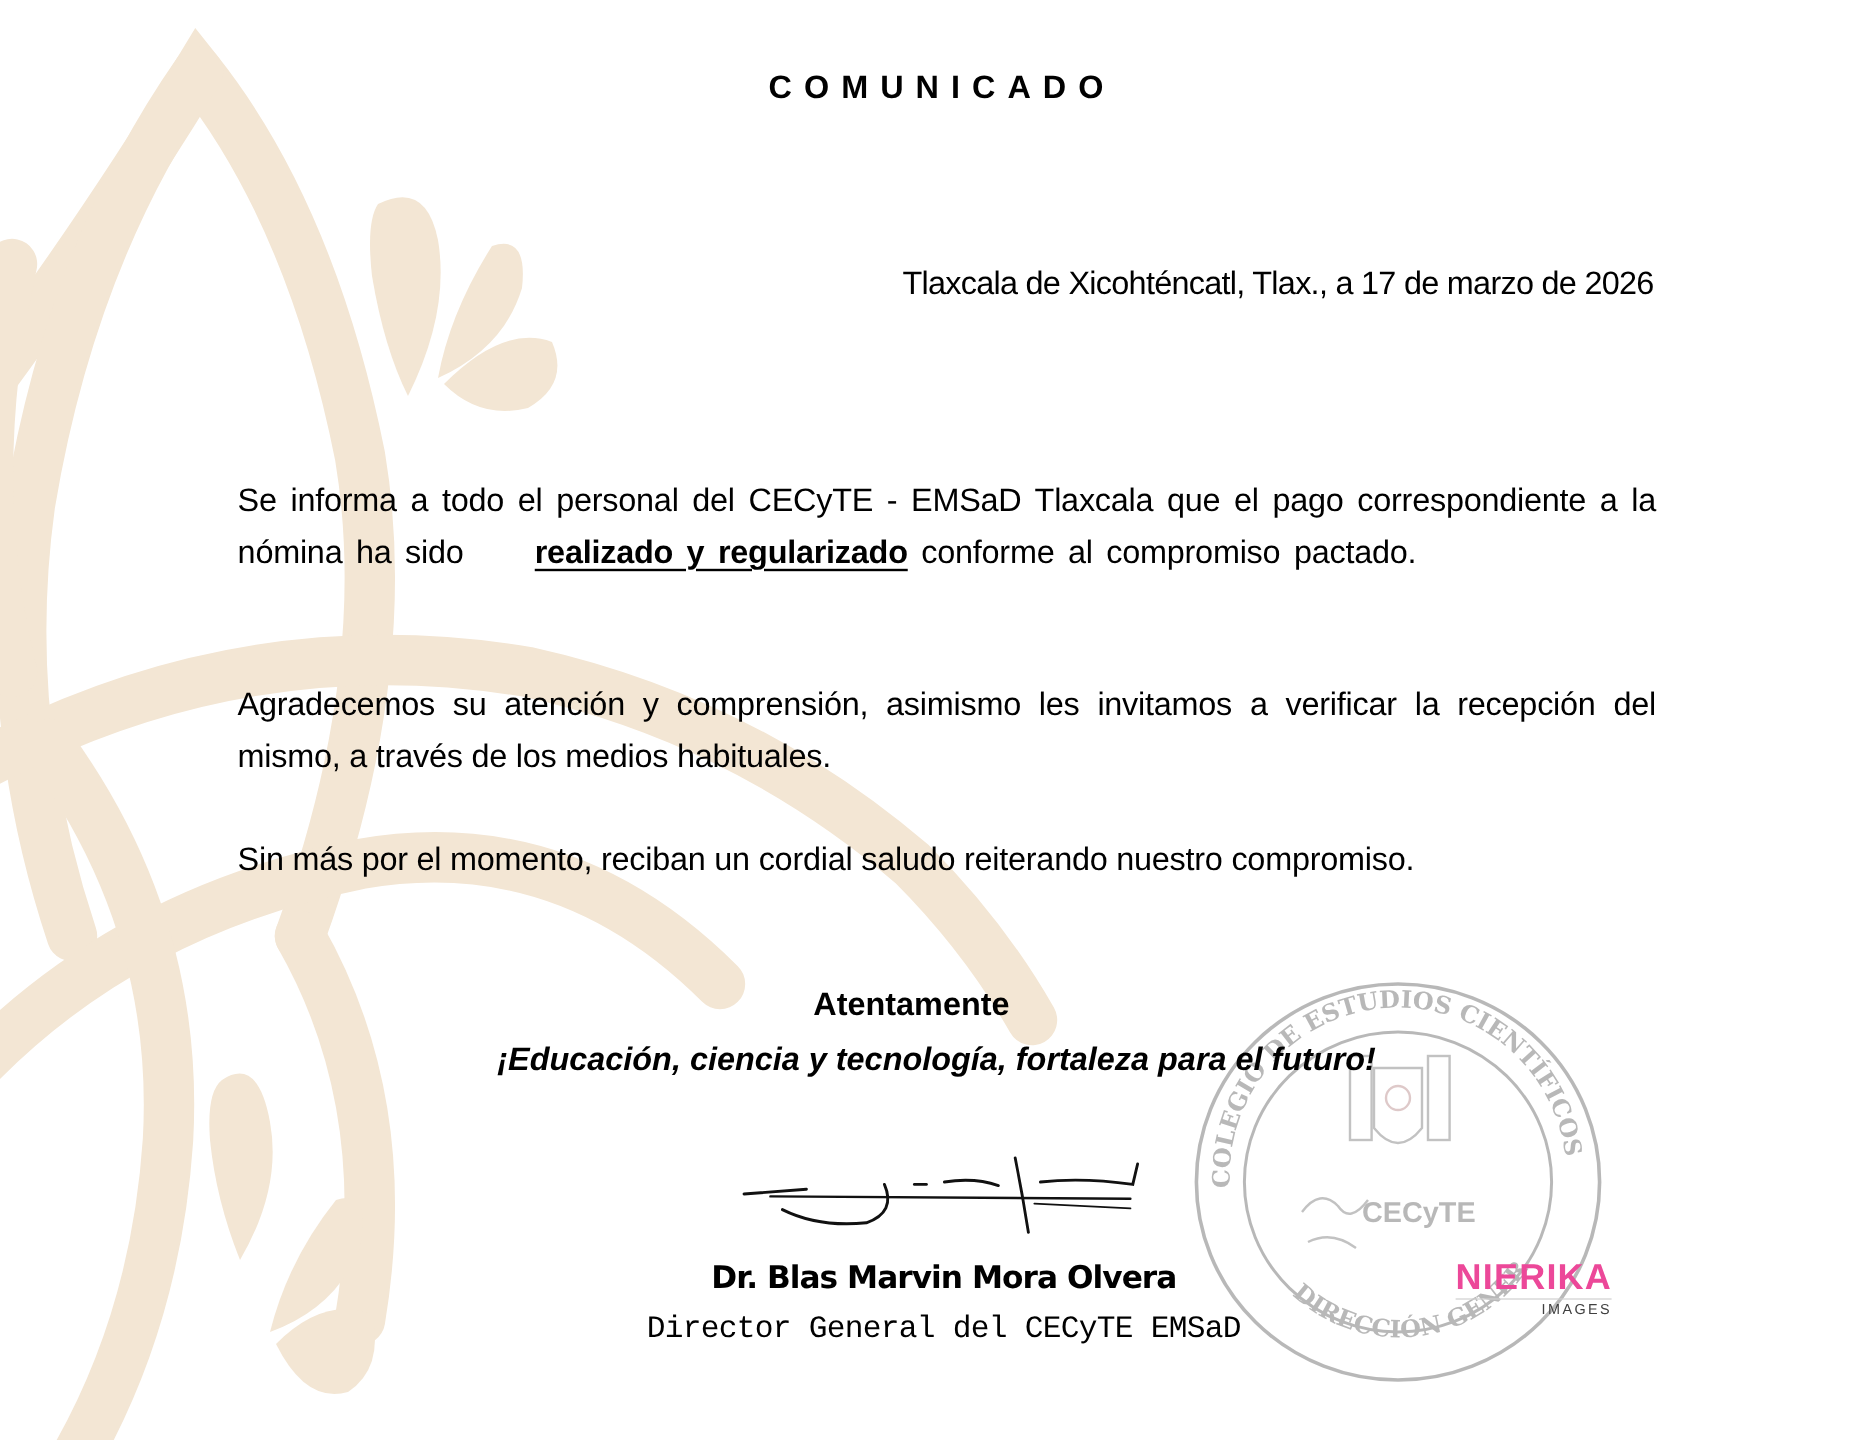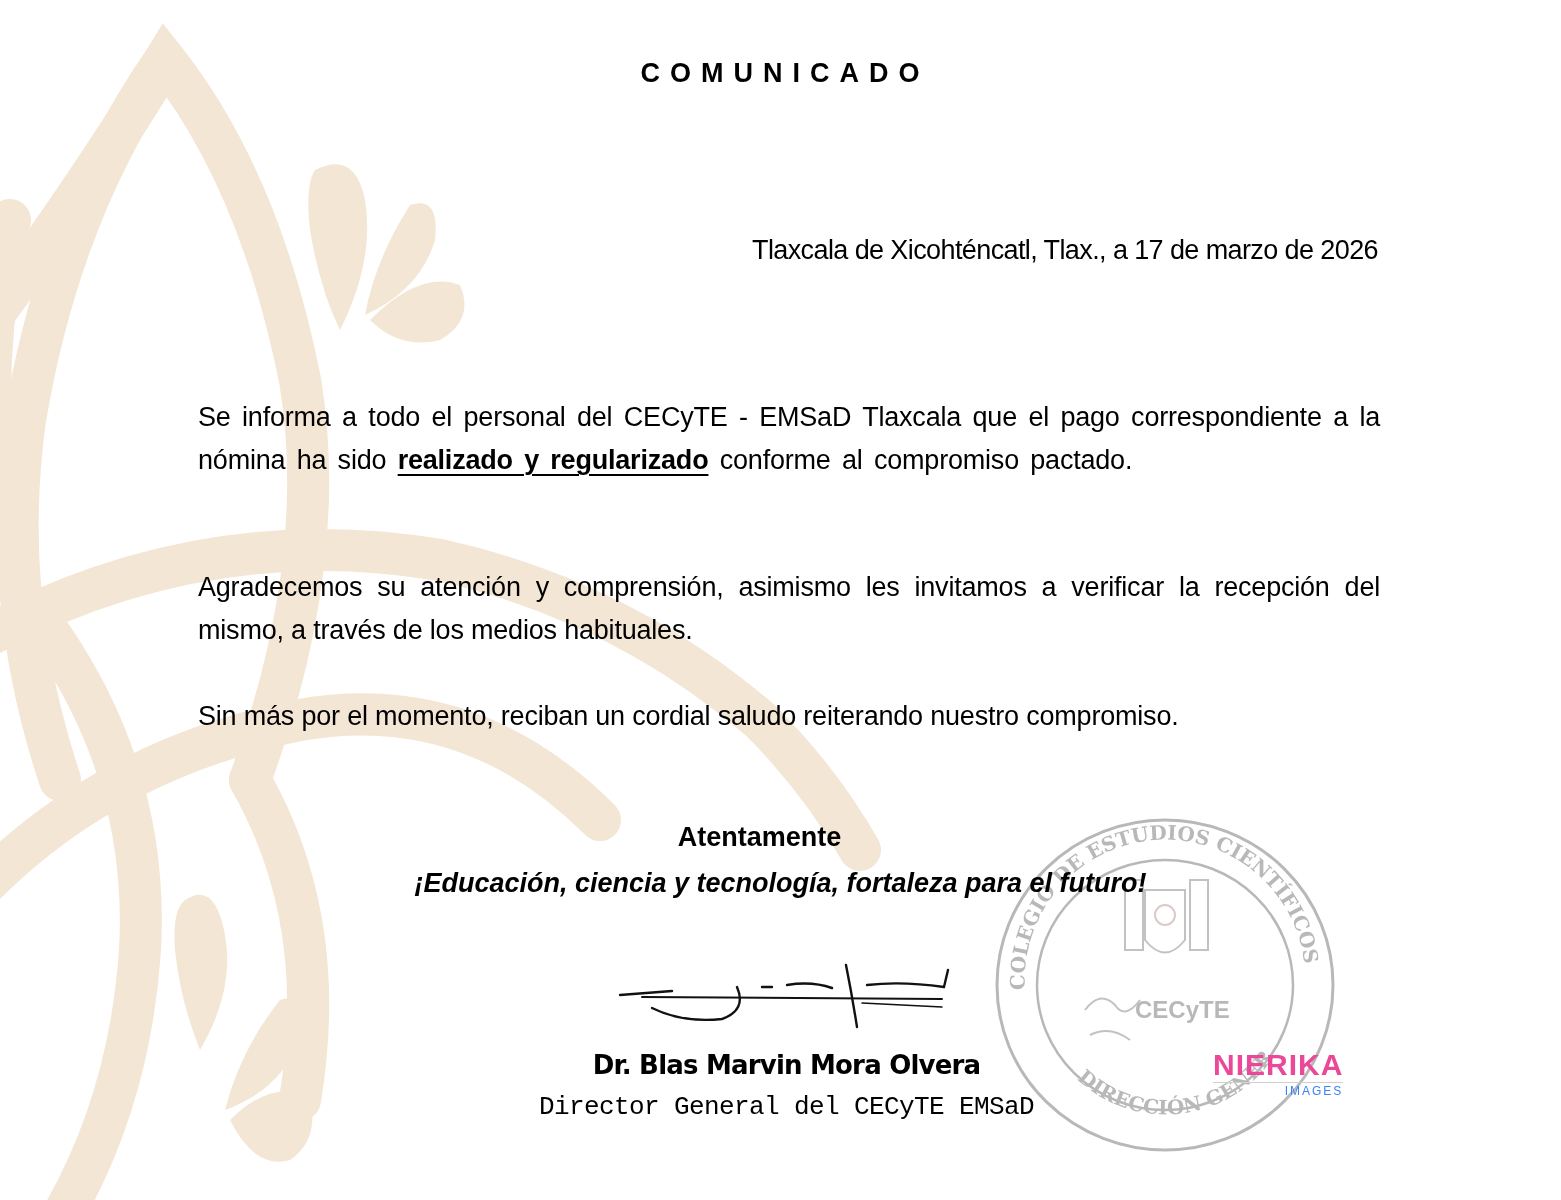--- a/index.html
+++ b/index.html
@@ -8,39 +8,39 @@
     background: #ffffff; color: #000;
     font-family: "Liberation Sans", sans-serif;
   }
   .watermark { position: absolute; left: 0; top: 0; width: 1561px; height: 1200px; z-index: 0; }
   .content { position: absolute; inset: 0; z-index: 2; }
   .title {
     position: absolute; top: 58px; left: 0; width: 1550px; text-align: center;
     font-weight: bold; font-size: 27px; letter-spacing: 10px; padding-left: 20px; box-sizing: border-box;
   }
   .dateline {
-    position: absolute; top: 235px; right: 183px; font-size: 27px; letter-spacing: -0.6px;
+    position: absolute; top: 221px; right: 183px; font-size: 27px; letter-spacing: -0.6px;
   }
   .para {
     position: absolute; left: 198px; width: 1182px; font-size: 27px; line-height: 43px;
     text-align: justify; text-align-last: left; letter-spacing: -0.2px;
   }
   .p1 { top: 396px; word-spacing: 4px; }
   .p2 { top: 566px; }
   .p3 { top: 695px; }
-  .underline-bold { font-weight: bold; text-decoration: underline; text-decoration-thickness: 2px; text-underline-offset: 5px; }
+  .underline-bold { font-weight: bold; text-decoration: underline; text-decoration-thickness: 2px; text-underline-offset: 5px; margin-left: 48px; }
   .closing { position: absolute; top: 822px; left: 0; width: 1507px; text-align: center; font-size: 27px; font-weight: bold; padding-left: 12px; box-sizing: border-box; }
   .motto { position: absolute; top: 868px; left: 0; width: 1561px; text-align: center; font-size: 27px; font-weight: bold; font-style: italic; padding-left: 0px; box-sizing: border-box; }
   .signer-name { position: absolute; top: 1050px; left: 0; width: 1561px; text-align: center; font-size: 26px; font-weight: bold; font-family: "DejaVu Sans", sans-serif; letter-spacing: -0.8px; padding-left: 12px; box-sizing: border-box; }
   .signer-title { position: absolute; top: 1092px; left: 0; width: 1561px; text-align: center; font-size: 26px; font-family: Liberation Mono, monospace; letter-spacing: -0.6px; padding-left: 12px; box-sizing: border-box; }
   .signature { position: absolute; left: 612px; top: 955px; width: 350px; height: 85px; z-index: 3; }
   .seal { position: absolute; left: 985px; top: 800px; width: 355px; height: 360px; z-index: 1; opacity: 0.6; }
   .brand-mark { position: absolute; left: 1213px; top: 1050px; z-index: 3; }
   .brand-name { font-family: "Liberation Sans", sans-serif; font-weight: bold; font-size: 30px; color: #ec4899; letter-spacing: 1px; line-height: 30px; }
-  .brand-sub { font-size: 12px; color: #3b82f6; letter-spacing: 2px; text-align: right; border-top: 1px solid #d0d0d0; margin-top: 2px; padding-top: 1px; }
+  .brand-sub { font-size: 12px; color: #404040; letter-spacing: 2px; text-align: right; border-top: 1px solid #d0d0d0; margin-top: 2px; padding-top: 1px; }
 </style>
 </head>
 <body>
 
 <svg class="watermark" viewBox="0 0 1561 1200" xmlns="http://www.w3.org/2000/svg">
   <g fill="none" stroke="#f3e6d4" stroke-width="42" stroke-linecap="round">
 
     <path d="M -40 360 Q 80 200 165 60 Q 260 180 300 380 Q 330 560 250 780"></path>
     <path d="M 165 60 Q 60 210 25 420 Q 0 600 60 780"></path>
 

